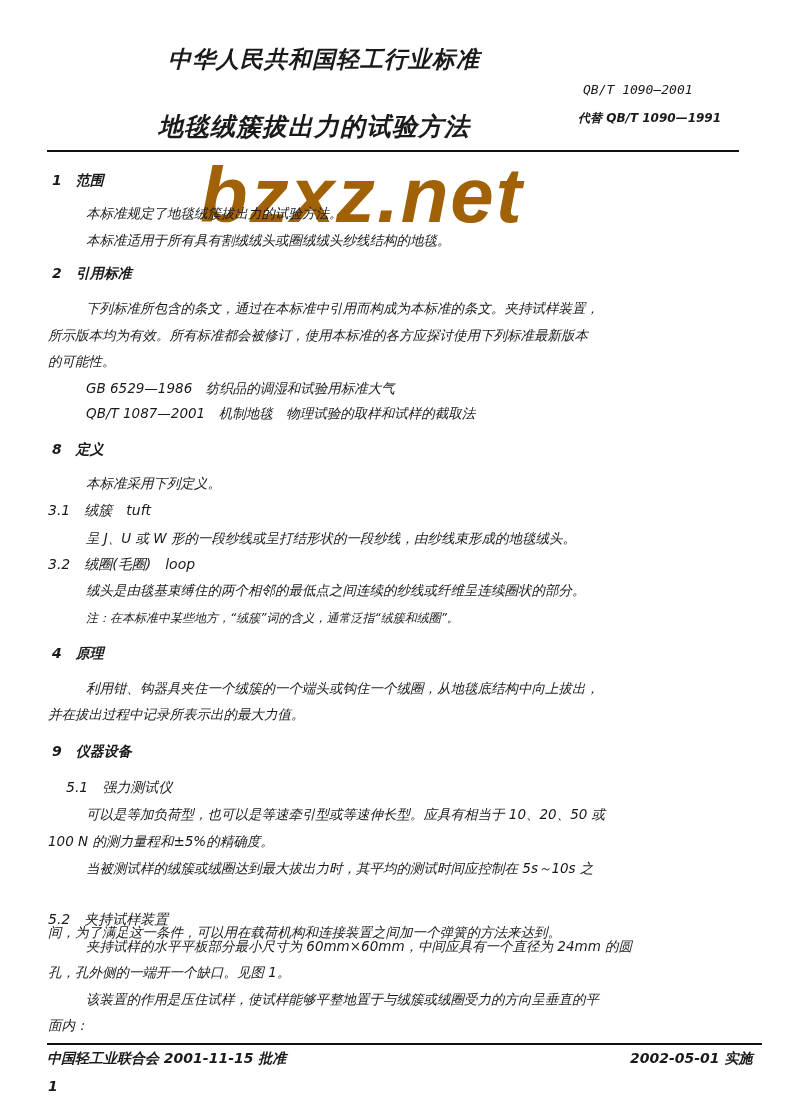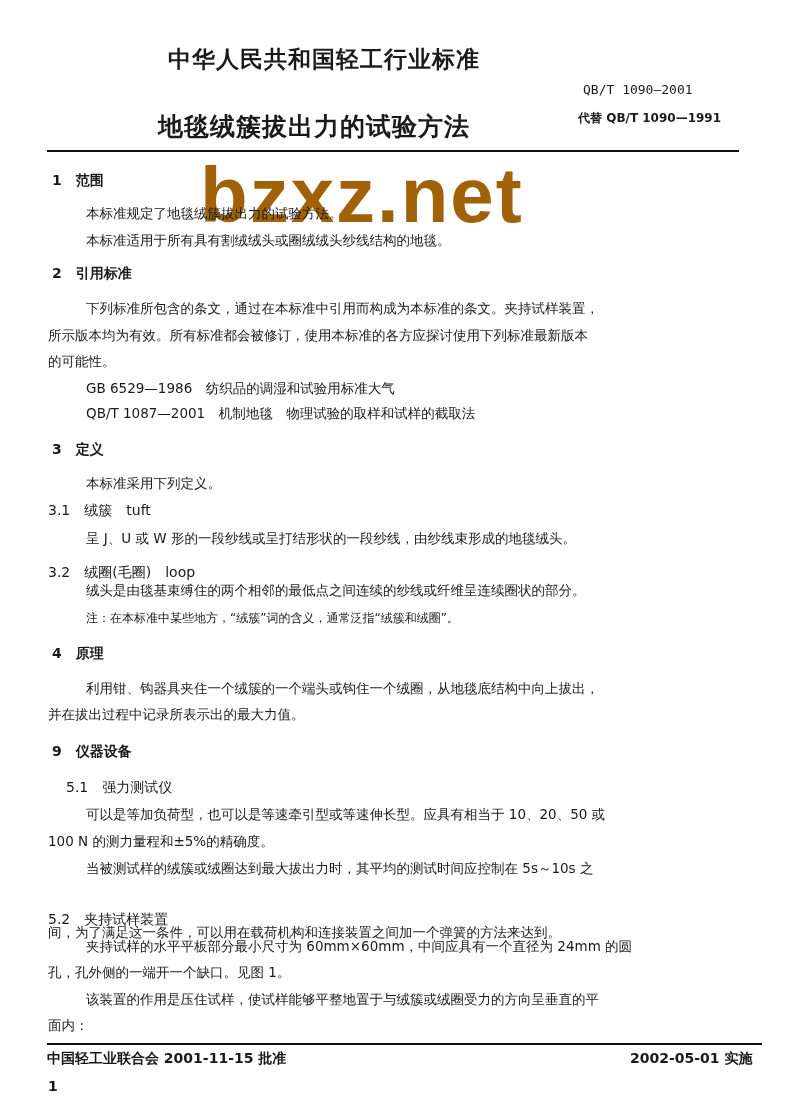--- a/index.html
+++ b/index.html
@@ -1,21 +1,21 @@
 <!DOCTYPE html>
 <html><head>
 <meta charset="utf-8">
 <style>
   html, body { margin: 0; padding: 0; background: #ffffff; }
   body {
     width: 800px; height: 1100px; position: relative; overflow: hidden;
     font-family: "DejaVu Sans", "Liberation Sans", sans-serif;
     color: #1a1a1a;
   }
-  .abs { position: absolute; white-space: nowrap; }
+  .abs { position: absolute; white-space: nowrap; font-style: italic; }
   .hdr-org { left: 168px; top: 44px; font-size: 23px; font-weight: bold; letter-spacing: 1px; }
   .hdr-title { left: 158px; top: 110px; font-size: 25px; font-weight: bold; letter-spacing: 1px; }
   .hdr-code { left: 583px; top: 82px; font-size: 13px; font-family: "DejaVu Sans Mono", monospace; }
   .hdr-replace { left: 578px; top: 110px; font-size: 12px; font-weight: bold; }
   .rule-top { left: 47px; top: 150px; width: 692px; height: 2px; background: #111; }
   .watermark {
     left: 200px; top: 150px; font-size: 78px; font-weight: bold; color: #a16207;
     font-family: "Liberation Sans", sans-serif; letter-spacing: 2px; z-index: 0;
   }
   .sec { font-size: 14px; z-index: 1; }
@@ -42,25 +42,25 @@
 <div class="abs para" style="left:86px; top:205px;">本标准规定了地毯绒簇拔出力的试验方法。</div>
 <div class="abs para" style="left:86px; top:232px;">本标准适用于所有具有割绒绒头或圈绒绒头纱线结构的地毯。</div>
 
 <div class="abs sec-h" style="left:52px; top:265px;">2　引用标准</div>
 <div class="abs para" style="left:86px; top:300px;">下列标准所包含的条文，通过在本标准中引用而构成为本标准的条文。夹持试样装置，</div>
 <div class="abs para" style="left:48px; top:327px;">所示版本均为有效。所有标准都会被修订，使用本标准的各方应探讨使用下列标准最新版本</div>
 <div class="abs para" style="left:48px; top:353px;">的可能性。</div>
 <div class="abs para" style="left:86px; top:380px;">GB 6529—1986　纺织品的调湿和试验用标准大气</div>
 <div class="abs para" style="left:86px; top:405px;">QB/T 1087—2001　机制地毯　物理试验的取样和试样的截取法</div>
 
-<div class="abs sec-h" style="left:52px; top:441px;">3　定义</div>
+<div class="abs sec-h" style="left:52px; top:441px;">8　定义</div>
 <div class="abs para" style="left:86px; top:475px;">本标准采用下列定义。</div>
 <div class="abs sec" style="left:48px; top:502px;">3.1　绒簇　tuft</div>
 <div class="abs para" style="left:86px; top:530px;">呈 J、U 或 W 形的一段纱线或呈打结形状的一段纱线，由纱线束形成的地毯绒头。</div>
-<div class="abs sec" style="left:48px; top:556px;margin-top:8px;">3.2　绒圈(毛圈)　loop</div>
+<div class="abs sec" style="left:48px; top:556px;">3.2　绒圈(毛圈)　loop</div>
 <div class="abs para" style="left:86px; top:582px;">绒头是由毯基束缚住的两个相邻的最低点之间连续的纱线或纤维呈连续圈状的部分。</div>
 <div class="abs note" style="left:86px; top:610px;">注：在本标准中某些地方，“绒簇”词的含义，通常泛指“绒簇和绒圈”。</div>
 
 <div class="abs sec-h" style="left:52px; top:645px;">4　原理</div>
 <div class="abs para" style="left:86px; top:680px;">利用钳、钩器具夹住一个绒簇的一个端头或钩住一个绒圈，从地毯底结构中向上拔出，</div>
 <div class="abs para" style="left:48px; top:706px;">并在拔出过程中记录所表示出的最大力值。</div>
 
 <div class="abs sec-h" style="left:52px; top:743px;">9　仪器设备</div>
 <div class="abs sec" style="left:46px; top:779px;margin-left:20px;">5.1　强力测试仪</div>
 <div class="abs para" style="left:86px; top:806px;">可以是等加负荷型，也可以是等速牵引型或等速伸长型。应具有相当于 10、20、50 或</div>

